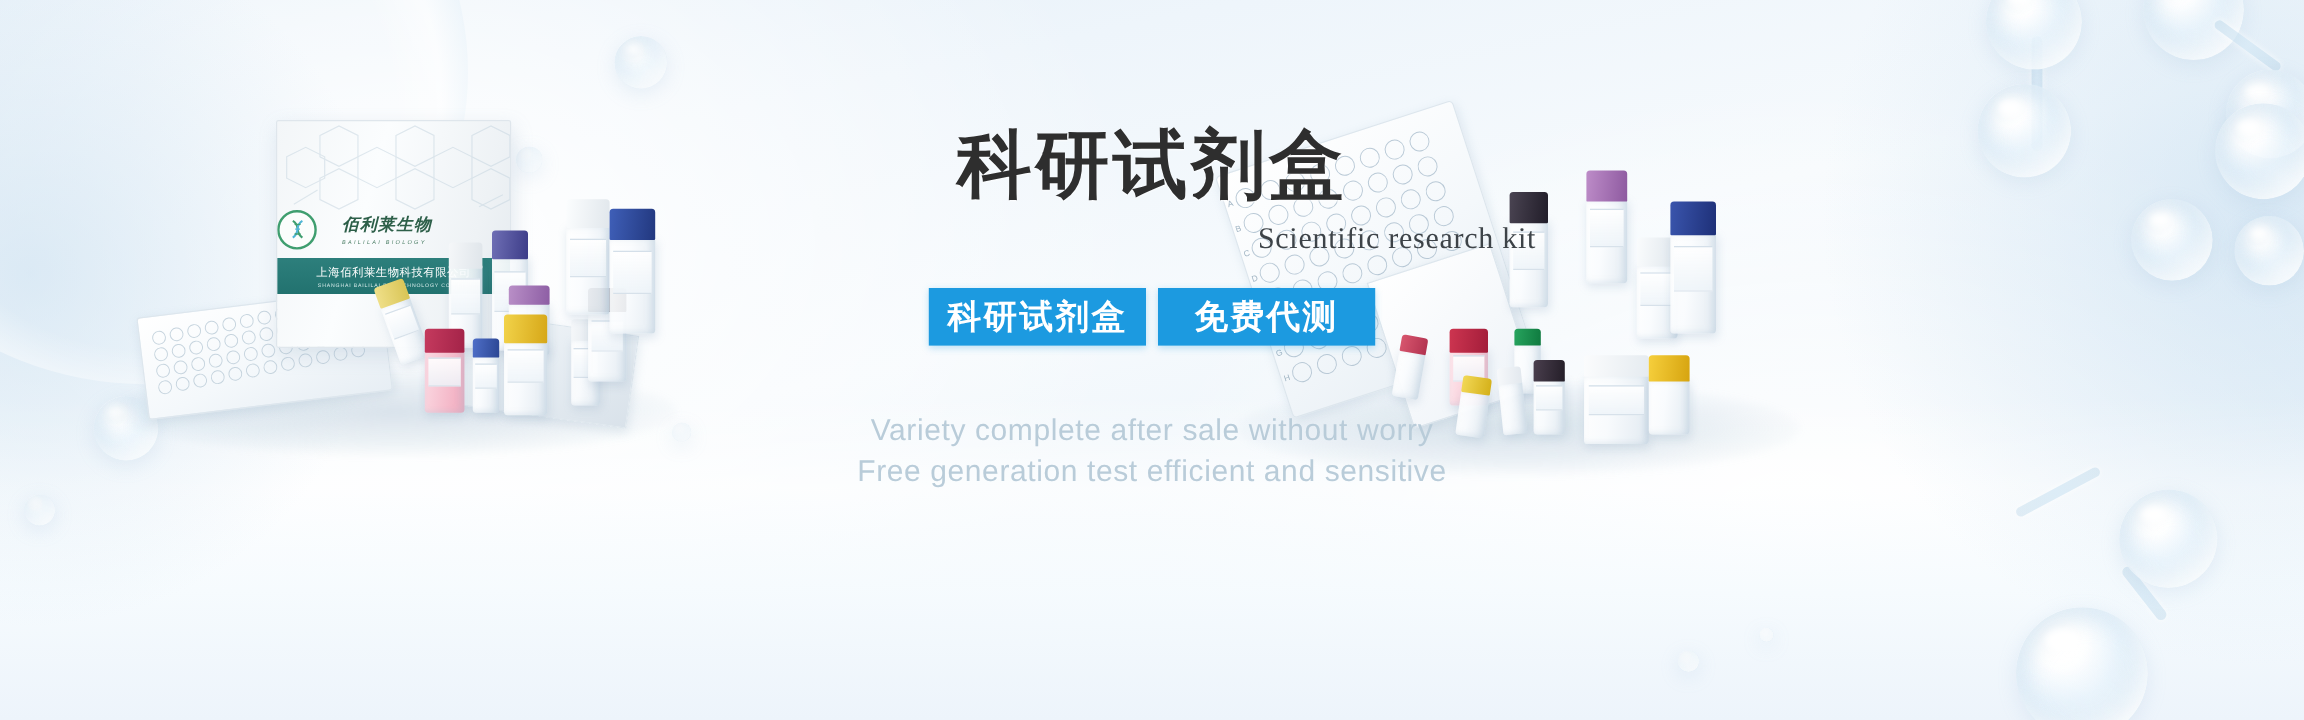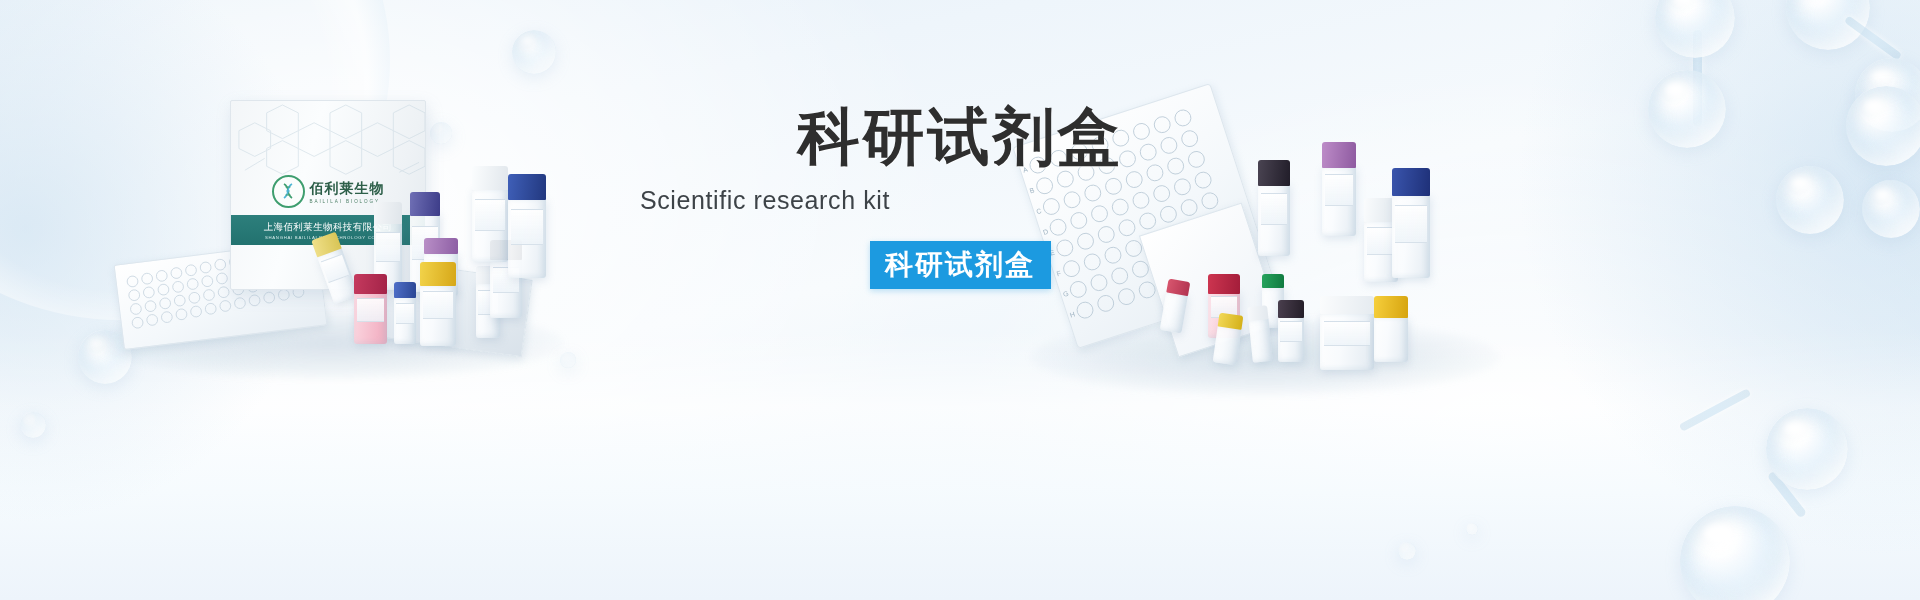--- a/index.html
+++ b/index.html
@@ -74,21 +74,21 @@
     position:absolute; left:122px; top:8px; width:196px; height:190px;
     background:linear-gradient(106deg,#f3f6f8 0%,#fbfdfe 38%,#eef2f5 78%,#e3e9ee 100%);
     border:1px solid #dfe6ec;
     border-radius:2px;
     box-shadow:2px 6px 16px rgba(130,160,185,0.22);
     overflow:hidden;
   }
   .hexpat{ position:absolute; inset:0; opacity:.5; }
   .kitlogo{
     position:absolute; left:0; right:0; top:74px;
-    display:flex; align-items:center; justify-content:center; gap:5px;
+    display:flex; align-items:center; justify-content:flex-start; gap:21px;font-style:italic;
   }
   .dna-mark{
     width:33px;height:33px;border-radius:50%;
     border:2px solid #3f9e6f;
     display:flex;align-items:center;justify-content:center;
     background:#fbfdfc;
   }
   .logo-cn{
     font-family:"DejaVu Sans",sans-serif;
     font-size:14px; font-weight:700; color:#2d5f49; letter-spacing:1px; line-height:1.05;
@@ -139,21 +139,21 @@
   .title{
     font-family:"DejaVu Sans",sans-serif;
     font-size:62px; font-weight:700; color:#2e2e2e;
     letter-spacing:3px; line-height:1.06;
     text-align:center;
     text-shadow:0 1px 2px rgba(255,255,255,0.8);
   }
   .subtitle{
     margin-top:16px;
     font-size:25px; color:#3d4348; font-weight:400;
-    letter-spacing:.6px; text-align:left;
+    letter-spacing:.6px; text-align:right;font-family:Liberation Serif, serif;
   }
 
   .badges{
     margin-top:26px;
     display:flex; flex-wrap:wrap; gap:9px 10px;
     justify-content:center;
     width:372px; margin-left:auto; margin-right:auto;
   }
   .badge{
     width:181px; height:48px;
@@ -537,20 +537,23 @@
   </div>
 
   <div id="copy">
 
     <div class="title">科研试剂盒</div>
 
     <div class="subtitle">Scientific research kit</div>
 
     <div class="badges">
       <div class="badge">科研试剂盒</div>
+      <div class="badge">免费代测</div>
     </div>
 
     <div class="tagline">
+      <div>Variety complete after sale without worry</div>
+      <div>Free generation test efficient and sensitive</div>
     </div>
 
   </div>
 
 </div>
 
 </body></html>

